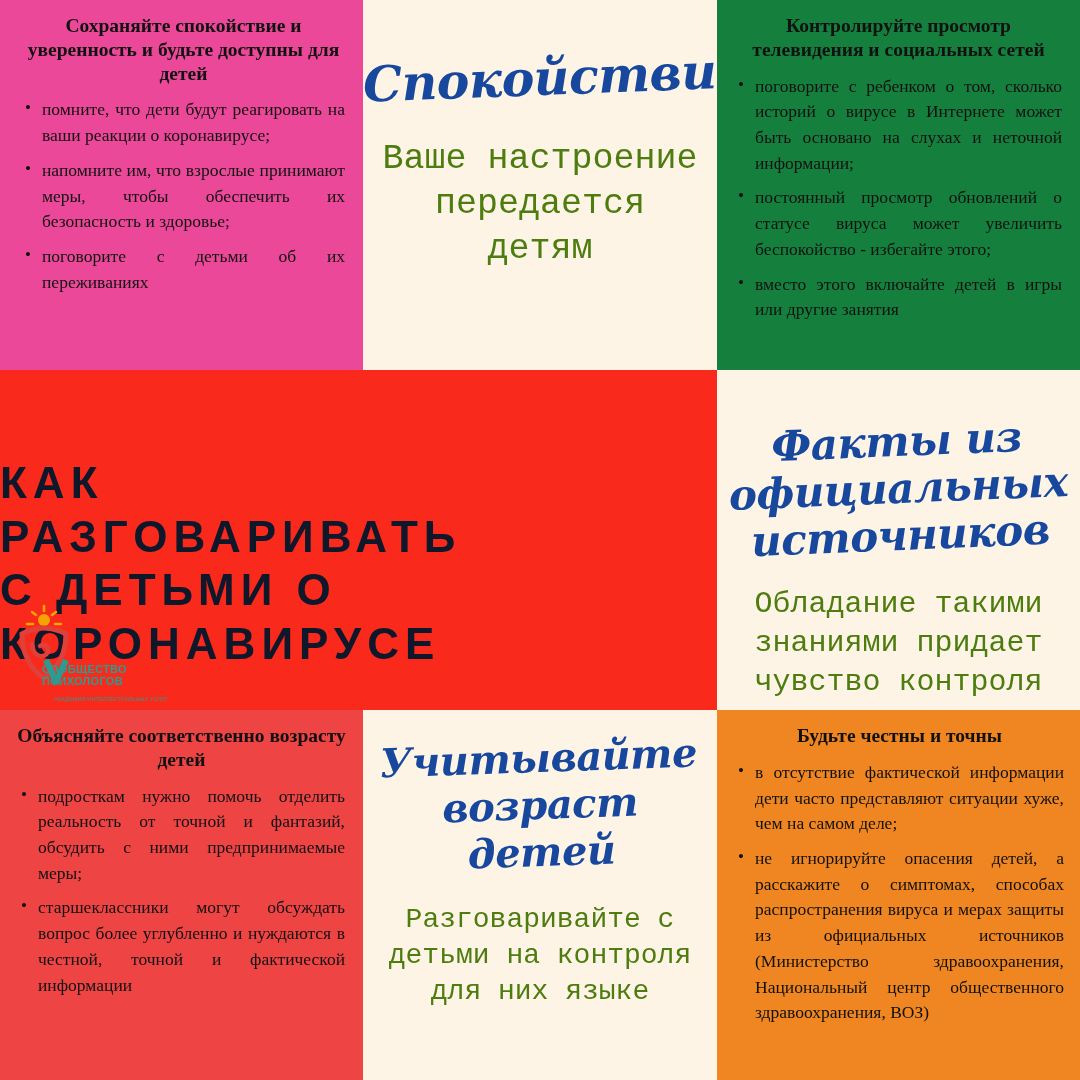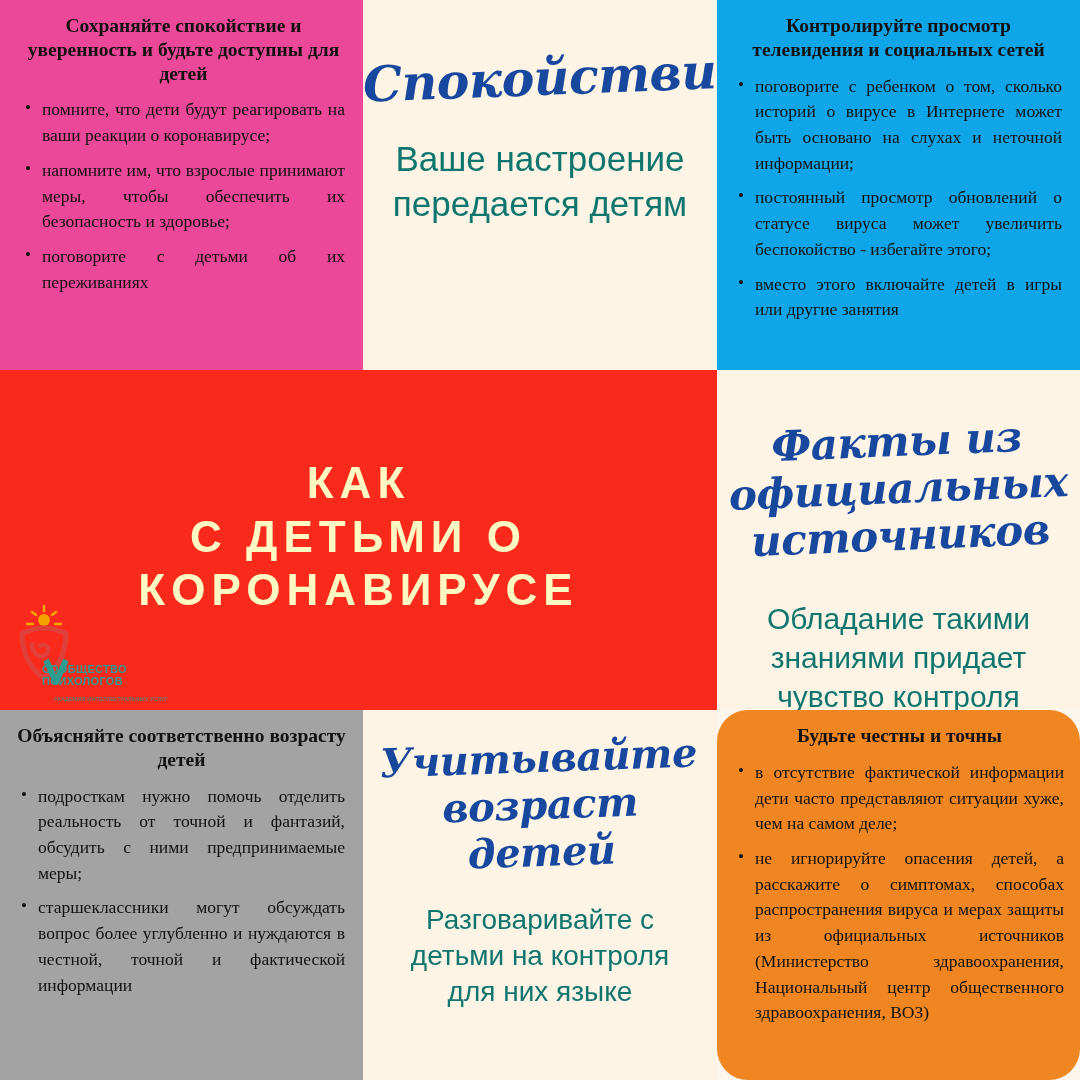--- a/index.html
+++ b/index.html
@@ -28,44 +28,43 @@
   }
   
   .c-green {
     background: #ec4899;
     padding: 14px 16px 10px 20px;
   }
   .c-cream {
     background: #fdf4e6;
   }
   .c-cyan {
-    background: #0ea5e9;
+    background: #15803d;
     padding: 14px 16px 10px 16px;
   }
   
   .c-red {
     background: #f92a1c;
     grid-column: 1 / span 2;
     position: relative;
   }
   .c-cream2 {
     background: #fdf4e6;
   }
   
   .c-purple {
-    background: #a3a3a3;
+    background: #ef4444;
     padding: 14px 16px 10px 16px;
   }
   .c-cream3 {
     background: #fdf4e6;
   }
   .c-orange {
     background: #ef8622;
     padding: 14px 14px 10px 16px;
-    border-radius: 31px;
   }
 
   h2.head {
     margin: 0 0 12px 0;
     font-family: "Liberation Serif", serif;
     font-weight: bold;
     font-size: 19.5px;
     line-height: 1.22;
     text-align: center;
     color: #111;
@@ -109,41 +108,41 @@
     letter-spacing: -0.5px;
     text-align: center;
   }
   .script-1 {
     font-size: 49px;
     line-height: 1;
     margin: 54px 0 0 0;
     transform: rotate(-2.2deg);
   }
   .sub-blue {
-    font-family: Liberation Sans, sans-serif;
-    color: #0f766e;
+    font-family: Liberation Mono, monospace;
+    color: #4d7c0f;
     text-align: center;
     font-size: 35px;
     line-height: 1.28;
   }
   .sub-1 { margin: 34px 18px 0 18px; }
 
   
   .big-title {
     position: absolute;
     left: 0;
     right: 0;
     top: 86px;
-    text-align: center;
+    text-align: left;
     font-family: "Liberation Sans", sans-serif;
     font-weight: bold;
     font-size: 44px;
     line-height: 1.22;
     letter-spacing: 6px;
-    color: #fef9c3;
+    color: #0f172a;
   }
   .logo {
     position: absolute;
     left: 16px;
     bottom: 10px;
     width: 160px;
     height: 96px;
   }
   .logo-text {
     position: absolute;
@@ -178,21 +177,21 @@
     line-height: 1.3;
   }
 
   .script-3 {
     font-size: 42px;
     line-height: 1.12;
     margin: 48px 6px 0 6px;
     transform: rotate(-2.4deg);
   }
   .sub-3 {
-    margin: 40px 18px 0 18px;
+    margin: 26px 18px 0 18px;
     font-size: 30px;
     line-height: 1.3;
   }
 </style>
 </head>
 <body>
 
 <div class="poster">
 
   <div class="cell c-green">
@@ -214,20 +213,21 @@
     <ul class="bullets">
       <li>поговорите с ребенком о том, сколько историй о вирусе в Интернете может быть основано на слухах и неточной информации;</li>
       <li>постоянный просмотр обновлений о статусе вируса может увеличить беспокойство - избегайте этого;</li>
       <li>вместо этого включайте детей в игры или другие занятия</li>
     </ul>
   </div>
 
   <div class="cell c-red">
     <div class="big-title">
       <div>КАК</div>
+      <div>РАЗГОВАРИВАТЬ</div>
       <div>С ДЕТЬМИ О</div>
       <div>КОРОНАВИРУСЕ</div>
     </div>
 
     <svg class="logo" viewBox="0 0 160 96">
       <g>
         <circle cx="28" cy="16" r="6" fill="#f5a300"></circle>
         <g stroke="#f5a300" stroke-width="2.6" stroke-linecap="round">
           <line x1="28" y1="2" x2="28" y2="7"></line>
           <line x1="16" y1="8" x2="20" y2="11"></line>

